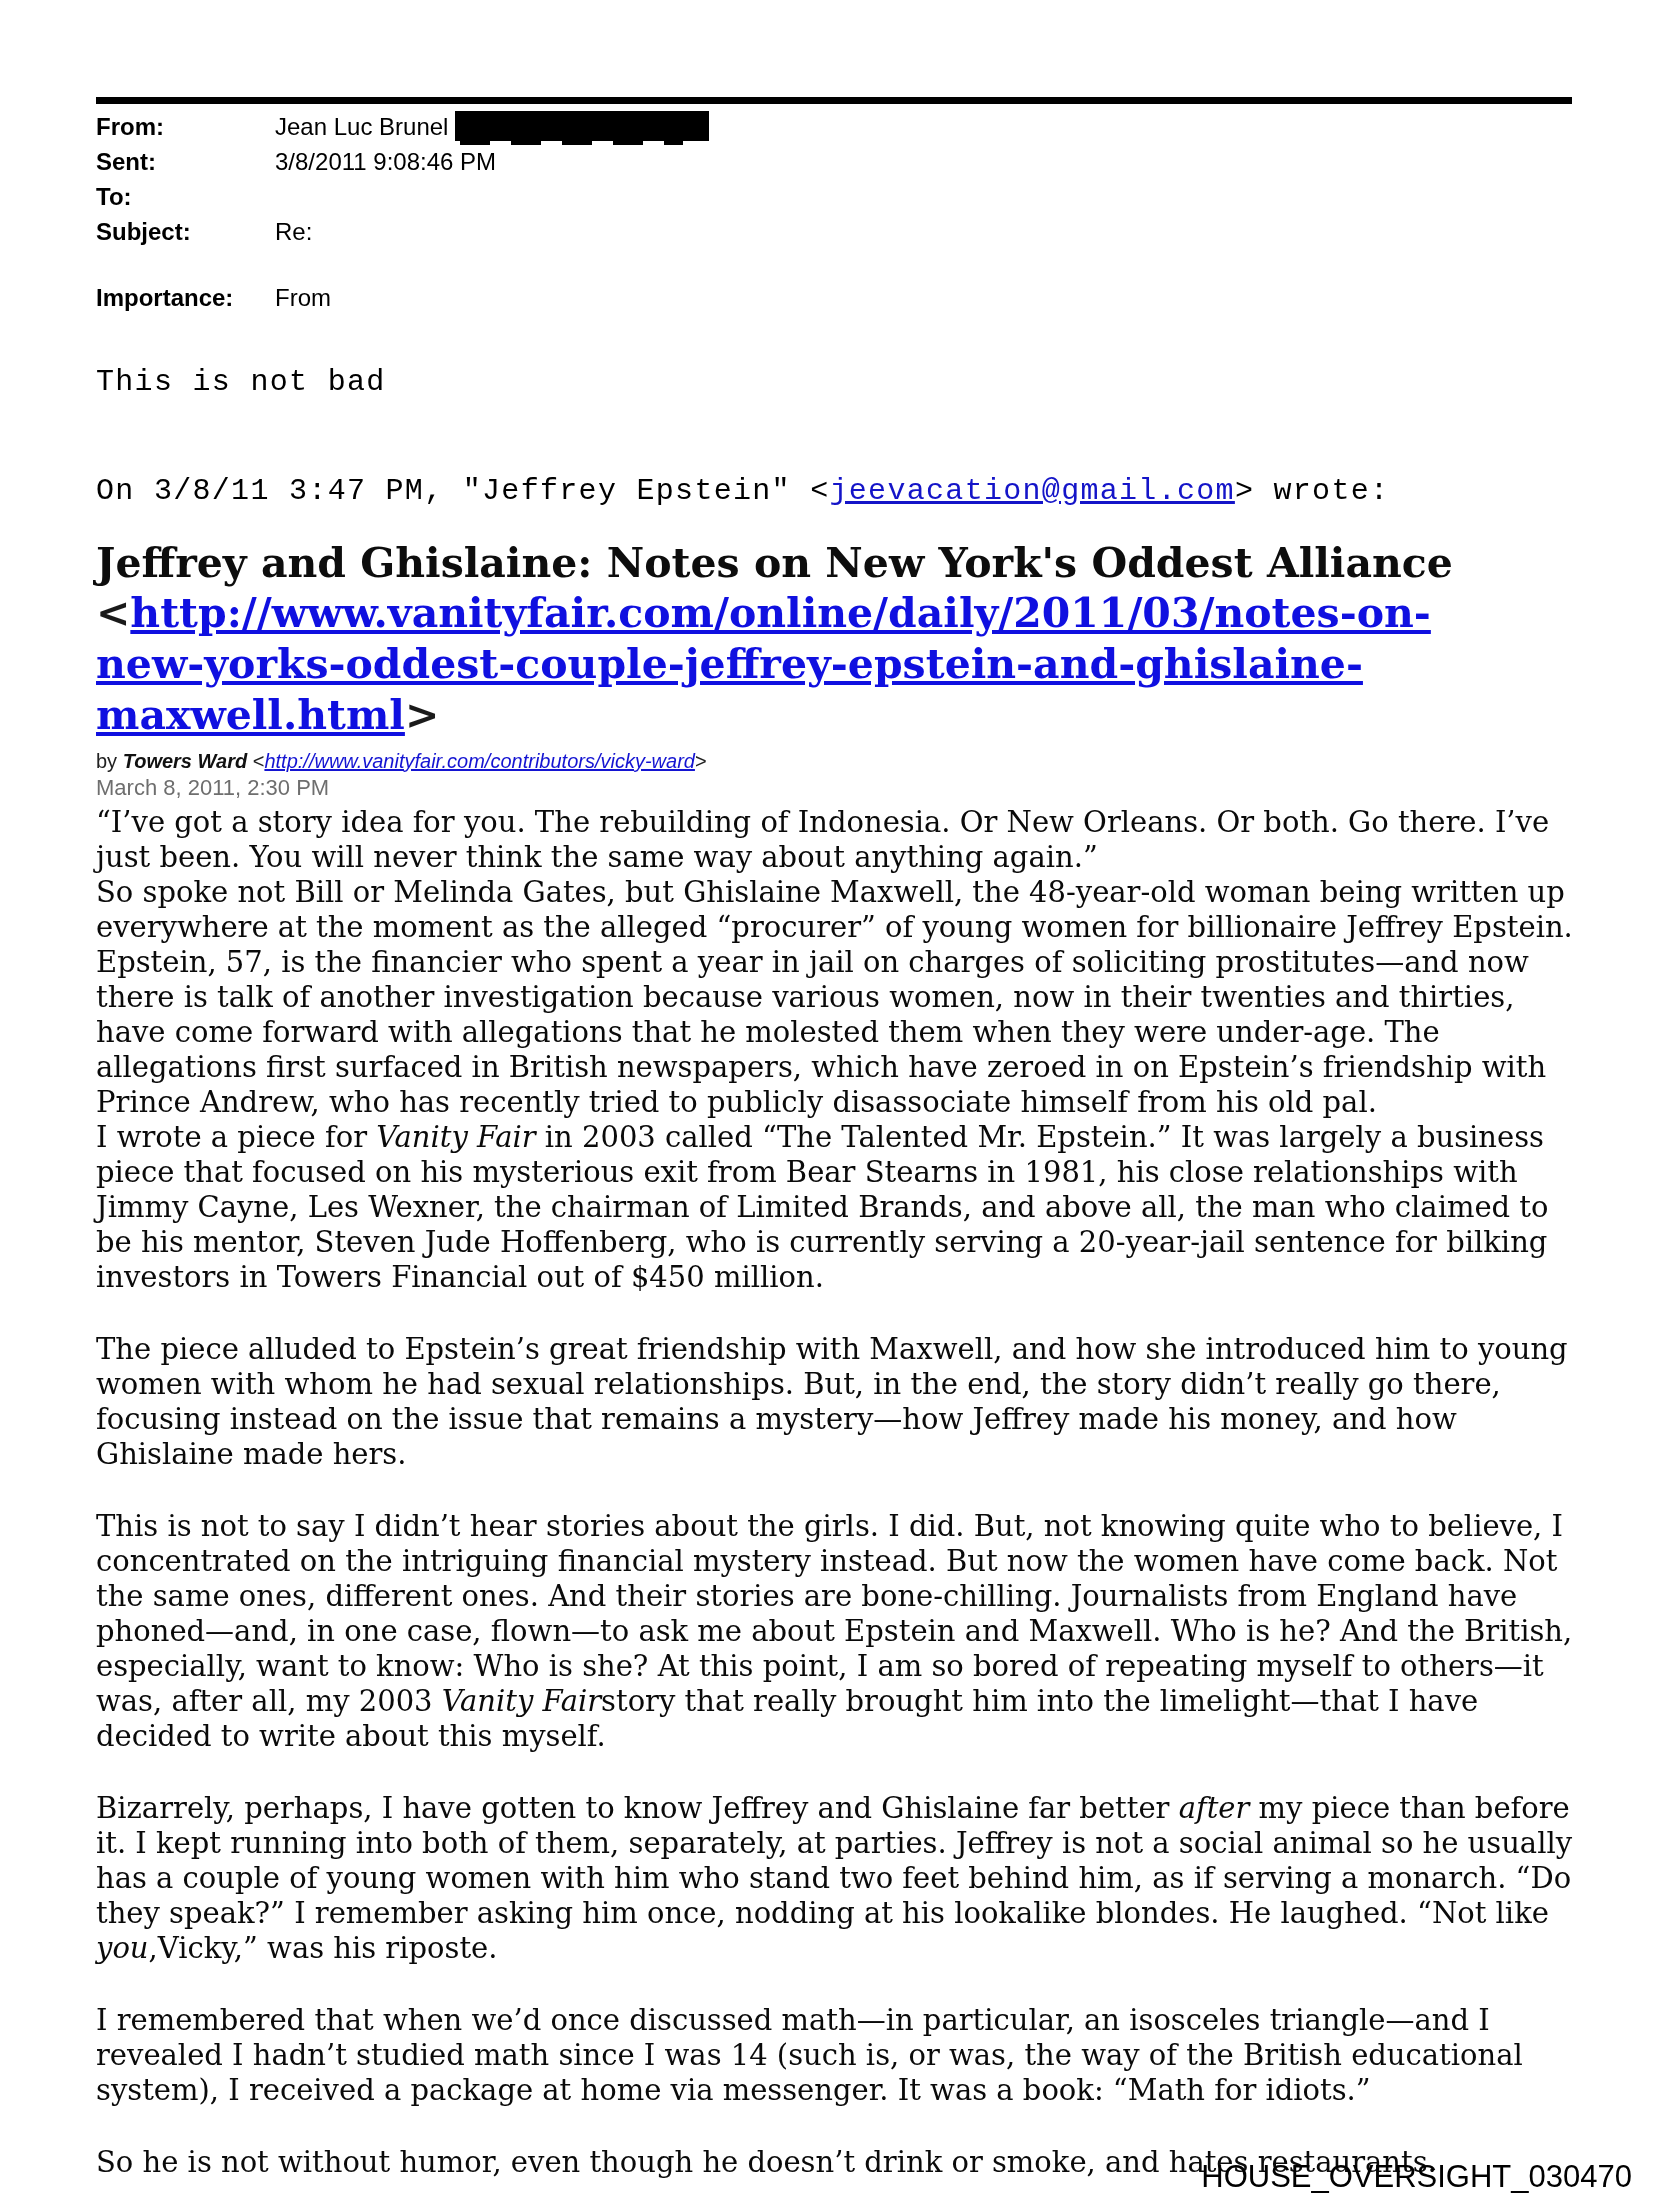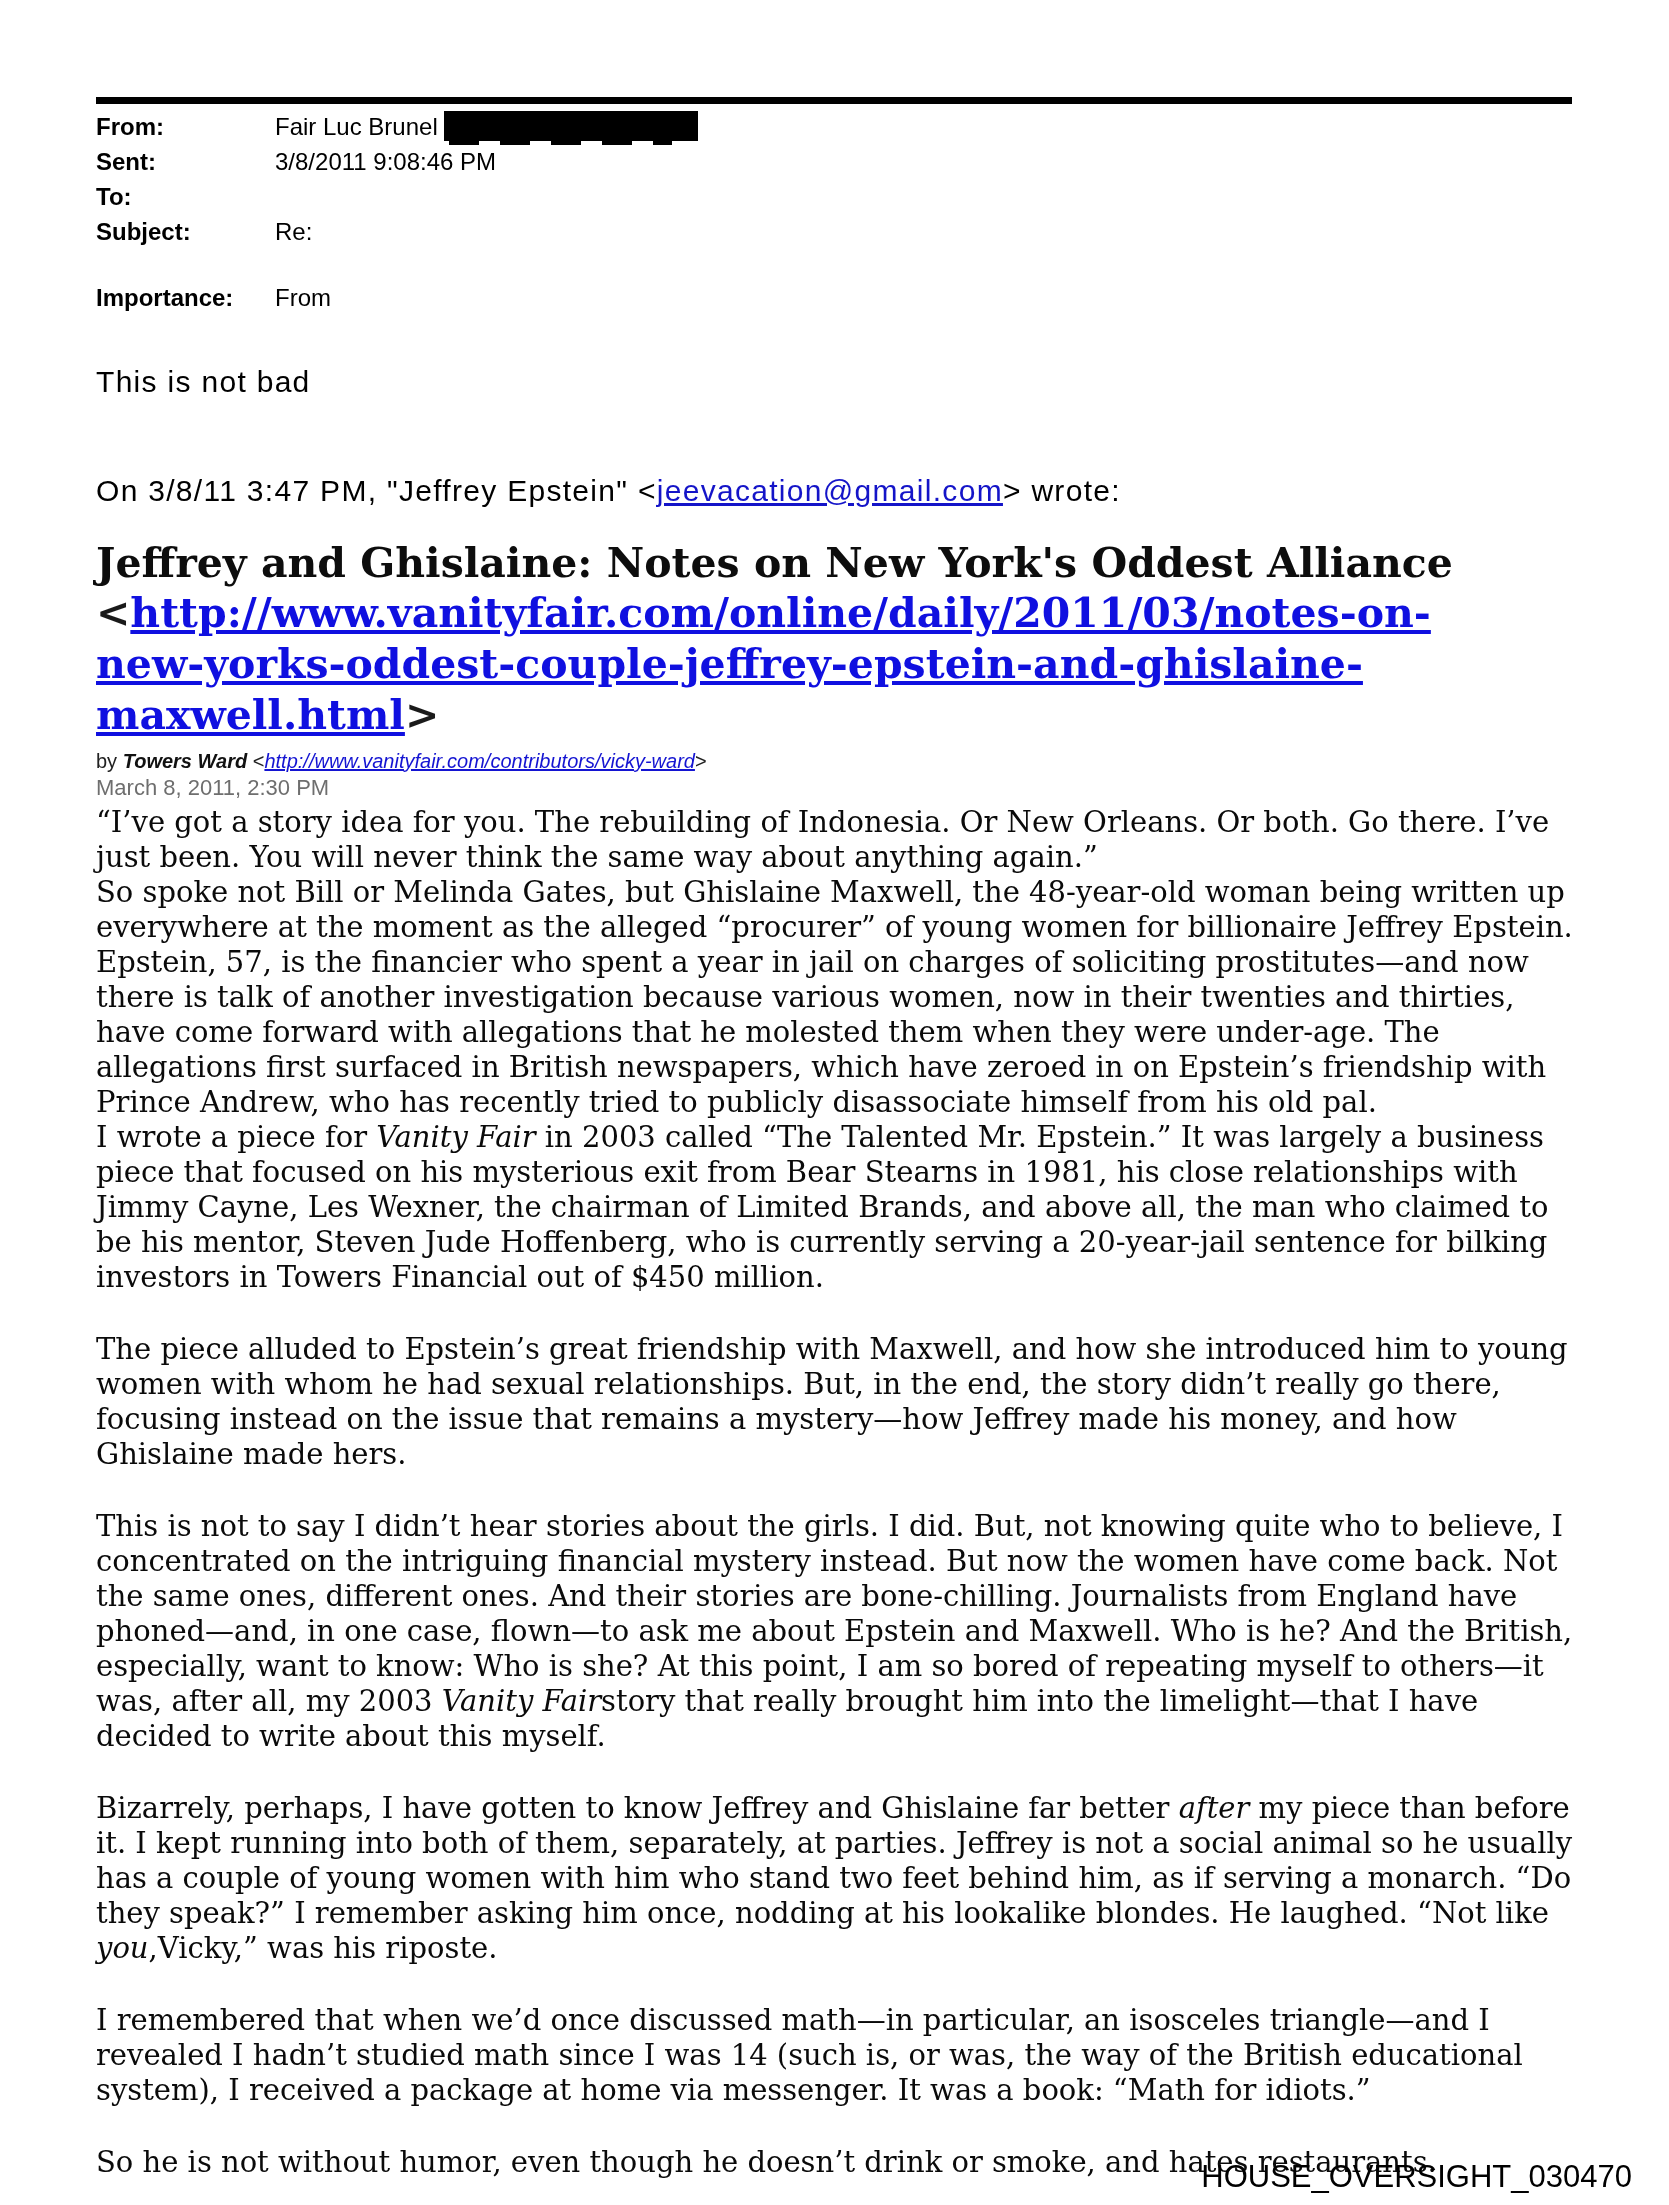--- a/index.html
+++ b/index.html
@@ -12,21 +12,21 @@
   .hrow{display:flex;}
   .hrow.gap-top{margin-top:31px;}
   .hlabel{width:179px;font-weight:bold;flex:0 0 auto;}
   .hvalue{white-space:nowrap;}
   .redaction{display:inline-block;position:relative;width:254px;height:30px;background:#000;
              vertical-align:-5.9px;margin-left:6.5px;}
   .redaction-remnant{position:absolute;left:5.2px;top:30px;width:223px;height:4.6px;
              background:repeating-linear-gradient(90deg,#000 0 30px,transparent 30px 51px);}
 
   
-  .mono{position:absolute;left:96px;font-family:Liberation Sans, sans-serif;font-size:30px;
+  .mono{position:absolute;left:96px;font-family:Liberation Mono, monospace;font-size:30px;
         line-height:1.2;letter-spacing:1.3px;white-space:nowrap;}
   .note{top:364px;}
   .quote{top:473px;}
   .mono-link{color:#1414c8;text-decoration:underline;cursor:pointer;}
 
   
   .article{position:absolute;left:96px;top:538px;width:1487px;}
   .title{margin:0;font-family:"DejaVu Serif",serif;font-weight:bold;font-size:41px;line-height:50px;color:#0d0d0d;}
   .article-url{font-family:"DejaVu Serif",serif;font-weight:bold;font-size:41px;line-height:51px;}
   .bracket{color:#1a1a1a;text-decoration:none;}
@@ -46,21 +46,21 @@
 </head>
 <body>
 
 <div class="page">
 
   <div class="top-rule"></div>
 
   <div class="headers">
     <div class="hrow">
       <span class="hlabel">From:</span>
-      <span class="hvalue"><span>Fair Luc Brunel</span><span class="redaction"><span class="redaction-remnant"></span></span></span>
+      <span class="hvalue"><span>Jean Luc Brunel</span><span class="redaction"><span class="redaction-remnant"></span></span></span>
     </div>
     <div class="hrow">
       <span class="hlabel">Sent:</span>
       <span class="hvalue">3/8/2011 9:08:46 PM</span>
     </div>
     <div class="hrow">
       <span class="hlabel">To:</span>
     </div>
     <div class="hrow">
       <span class="hlabel">Subject:</span>

